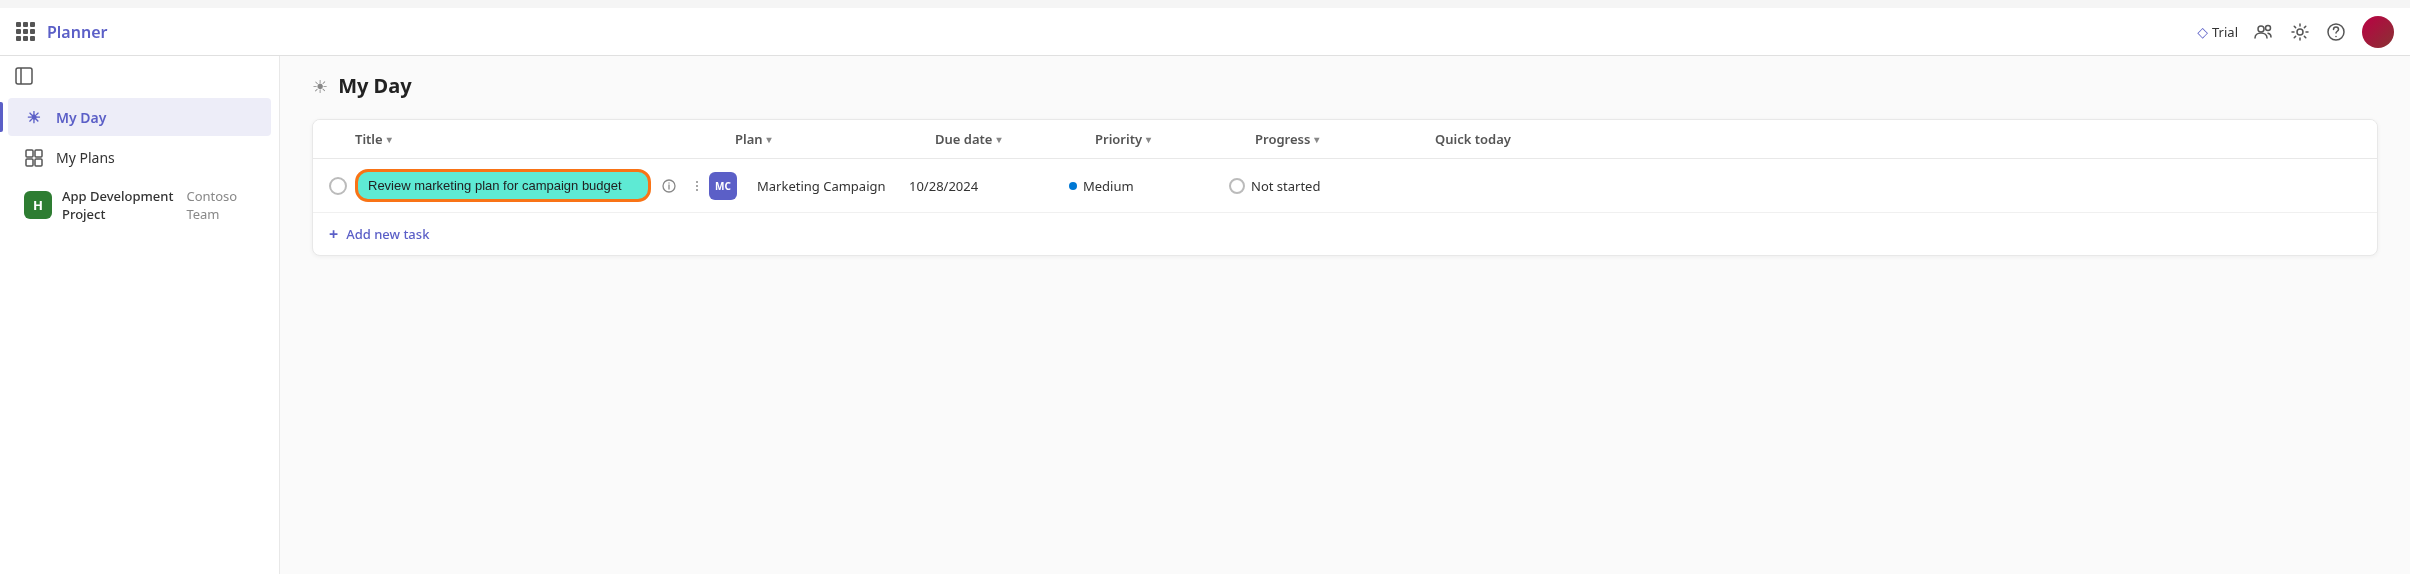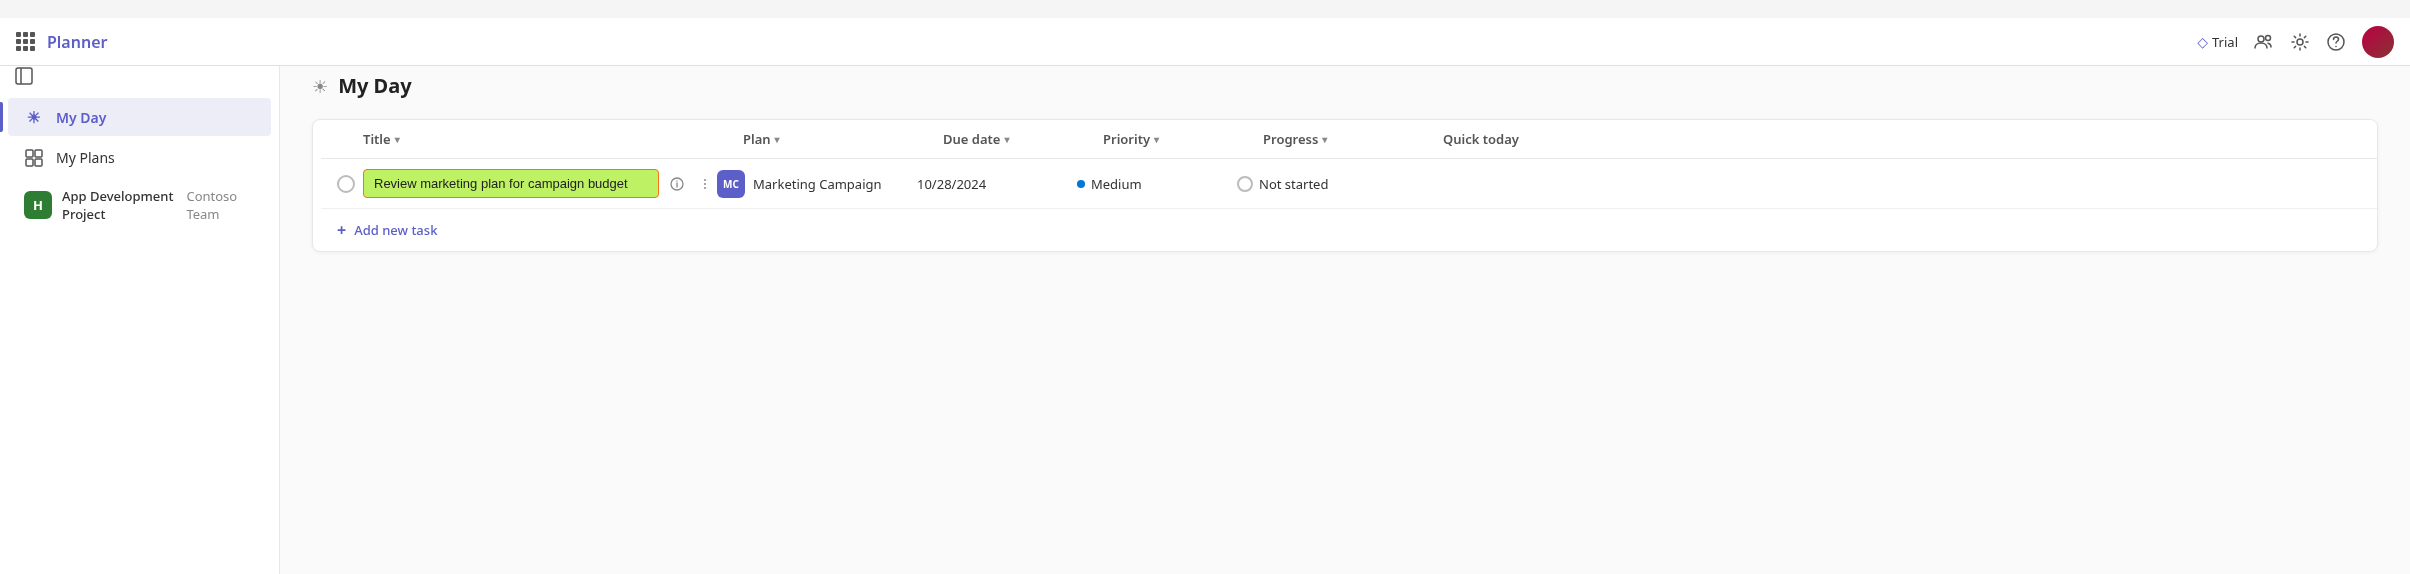--- a/index.html
+++ b/index.html
@@ -8,21 +8,21 @@
       background: #f5f5f5;
       display: flex;
       height: 574px;
       overflow: hidden;
       font-size: 14px;
     }
 
     
     .topbar {
       position: fixed;
-      top: 18px; left: 0; right: 0;
+      top: 8px; left: 0; right: 0;
       height: 48px;
       background: white;
       display: flex;
       align-items: center;
       padding: 0 16px;
       z-index: 100;
       border-bottom: 1px solid #e0e0e0;
     }
     .topbar-left {
       display: flex;
@@ -238,21 +238,20 @@
       width: 0%;
     }
 
     
     .task-table {
       background: white;
       border-radius: 8px;
       border: 1px solid #e8e8e8;
       overflow: hidden;
       box-shadow: 0 1px 4px rgba(0,0,0,0.05);
-      padding-left: 8px;
     }
     .table-header {
       display: flex;
       align-items: center;
       padding: 10px 16px;
       border-bottom: 1px solid #e8e8e8;
       background: white;
     }
     .col-title { flex: 0 0 380px; }
     .col-plan { flex: 0 0 200px; }
@@ -289,26 +288,26 @@
       cursor: pointer;
       flex-shrink: 0;
       margin-right: 8px;
     }
     .task-title-cell {
       flex: 0 0 380px;
       display: flex;
       align-items: center;
     }
     .task-title-input {
-      border: 1px solid #f97316;
-      border-radius: 4px;
+      border: 3px solid #f97316;
+      border-radius: 13px;
       padding: 6px 10px;
       font-size: 13px;
       color: #222;
-      background: #bef264;
+      background: #5eead4;
       flex: 1;
       outline: none;
     }
     .task-actions {
       display: flex;
       gap: 4px;
       margin-left: 6px;
     }
     .task-action-btn {
       width: 24px;
@@ -319,21 +318,21 @@
       justify-content: center;
       cursor: pointer;
       color: #888;
       font-size: 14px;
     }
 
     .plan-cell {
       flex: 0 0 200px;
       display: flex;
       align-items: center;
-      gap: 8px;
+      gap: 20px;
     }
     .plan-badge {
       width: 28px;
       height: 28px;
       border-radius: 6px;
       background: #5b5fc7;
       display: flex;
       align-items: center;
       justify-content: center;
       color: white;

